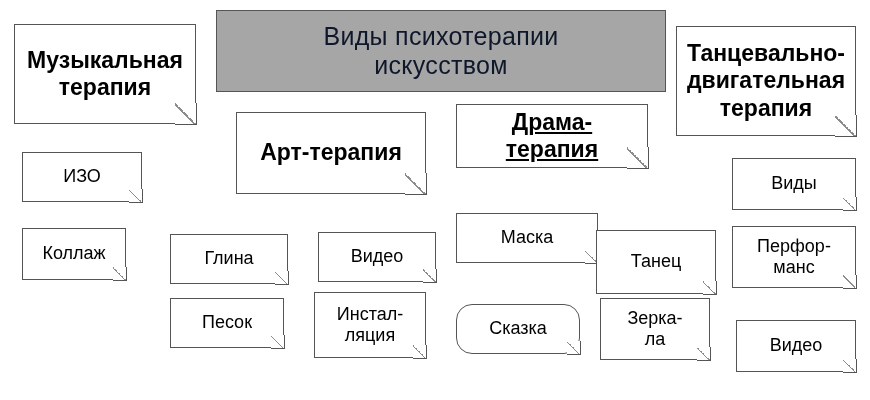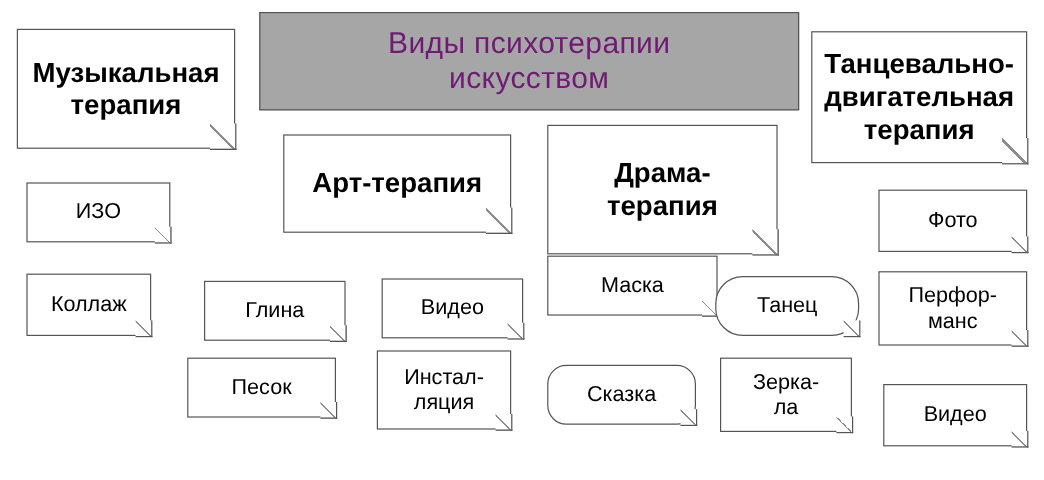--- a/index.html
+++ b/index.html
@@ -46,21 +46,21 @@
     border-bottom: 1.5px solid #555555;
     box-sizing: border-box;
   }
   .node.fold.small::after {
     width: 14px;
     height: 14px;
   }
   .title {
     background: #a6a6a6;
     border: 1.5px solid #555555;
-    color: #701a75;
+    color: #0f172a;
     font-size: 25px;
     font-weight: 400;
     letter-spacing: 0.3px;
   }
   .header {
     font-size: 23px;
     font-weight: bold;
   }
   .leaf {
     font-size: 18px;
@@ -73,46 +73,46 @@
 <div id="canvas">
 
   <div class="node title" style="left:216px; top:10px; width:450px; height:82px;">Виды психотерапии
 искусством</div>
 
   <div class="node header fold" style="left:14px; top:24px; width:182px; height:100px;">Музыкальная
 терапия</div>
 
   <div class="node header fold" style="left:236px; top:112px; width:190px; height:82px;">Арт-терапия</div>
 
-  <div class="node header fold" style="left:456px; top:104px; width:192px; height:108px;">Драма-
+  <div class="node header fold" style="left:456px; top:104px; width:192px; height:64px;text-decoration:underline;">Драма-
 терапия</div>
 
   <div class="node header fold" style="left:676px; top:26px; width:180px; height:110px;text-align:center;">Танцевально-
 двигательная
 терапия</div>
 
   <div class="node leaf fold small" style="left:22px; top:152px; width:120px; height:50px;">ИЗО</div>
 
-  <div class="node leaf fold small" style="left:732px; top:158px; width:124px; height:52px;">Фото</div>
+  <div class="node leaf fold small" style="left:732px; top:158px; width:124px; height:52px;">Виды</div>
 
   <div class="node leaf fold small" style="left:22px; top:228px; width:104px; height:52px;">Коллаж</div>
 
   <div class="node leaf fold small" style="left:170px; top:234px; width:118px; height:50px;">Глина</div>
 
   <div class="node leaf fold small" style="left:318px; top:232px; width:118px; height:50px;">Видео</div>
 
   <div class="node leaf fold small" style="left:456px; top:213px; width:142px; height:50px;">Маска</div>
 
-  <div class="node leaf fold small" style="left:596px; top:230px; width:120px; height:50px;border-radius:23px;">Танец</div>
+  <div class="node leaf fold small" style="left:596px; top:230px; width:120px; height:64px;">Танец</div>
 
   <div class="node leaf fold small" style="left:732px; top:226px; width:124px; height:62px;">Перфор-
 манс</div>
 
 
-  <div class="node leaf fold small" style="left:156px; top:298px; width:124px; height:50px;">Песок</div>
+  <div class="node leaf fold small" style="left:170px; top:298px; width:114px; height:50px;">Песок</div>
 
   <div class="node leaf fold small" style="left:314px; top:292px; width:112px; height:66px;">Инстал-
 ляция</div>
 
   <div class="node leaf fold small" style="left:456px; top:304px; width:124px; height:50px;border-radius:16px;">Сказка</div>
 
   <div class="node leaf fold small" style="left:600px; top:298px; width:110px; height:62px;">Зерка-
 ла</div>
 
   <div class="node leaf fold small" style="left:736px; top:304px; width:120px; height:52px;margin-top:16px;">Видео</div>

